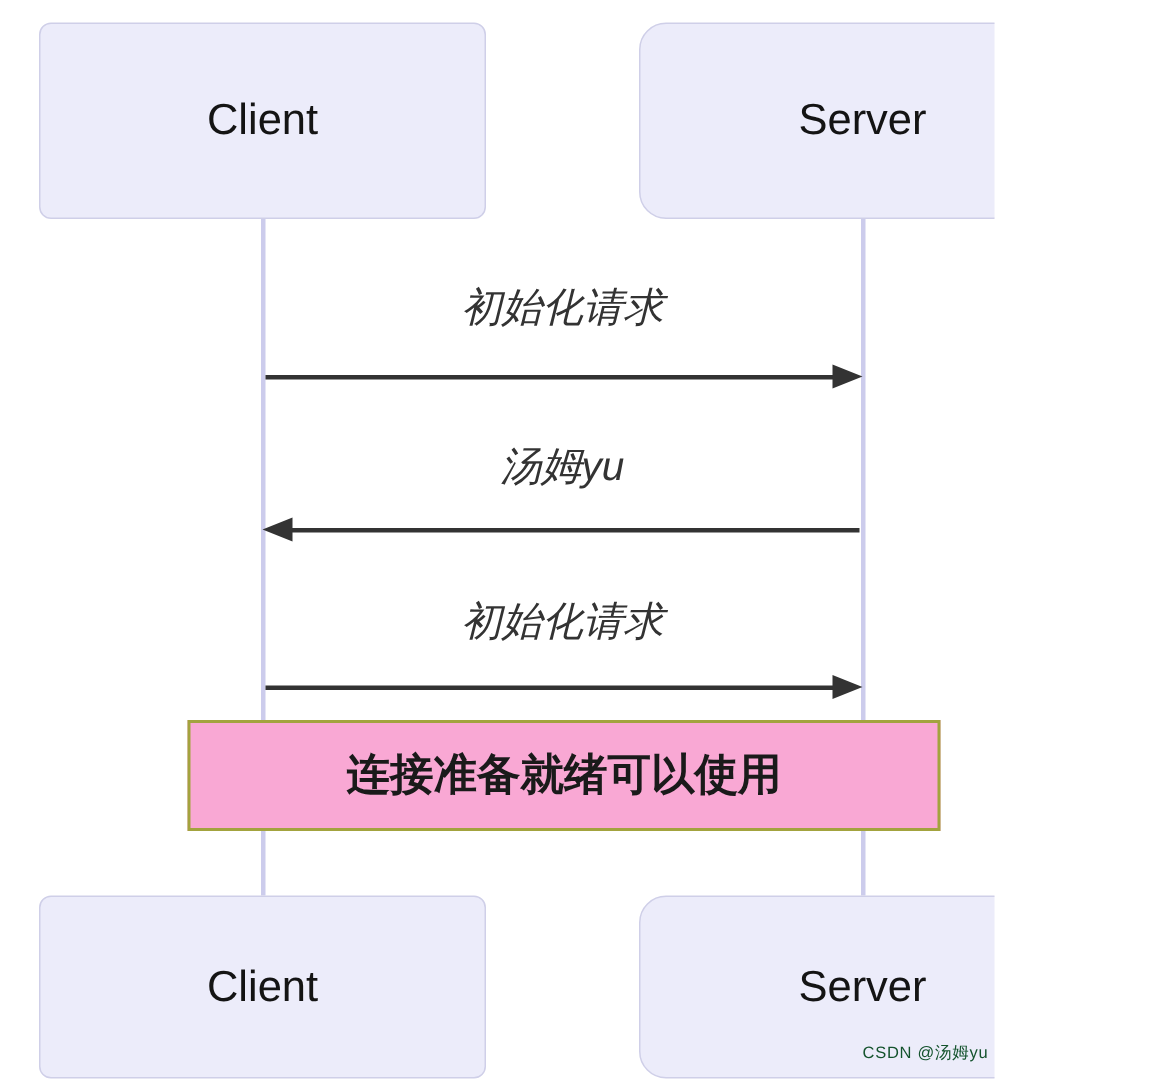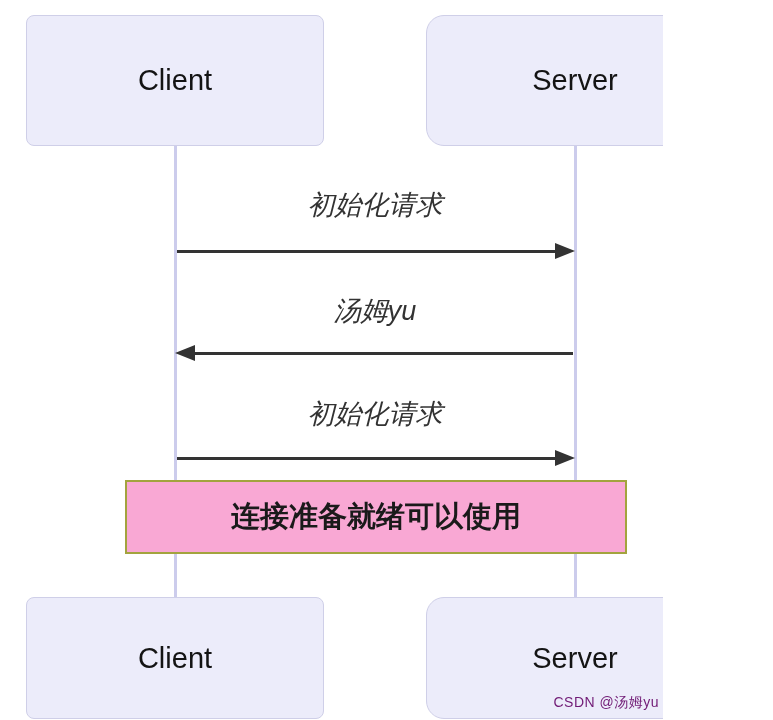--- a/index.html
+++ b/index.html
@@ -105,22 +105,22 @@
     justify-content: center;
     font-size: 29px;
     font-weight: 700;
     color: #1a1a1a;
   }
   
   .watermark {
     position: absolute;
     right: 4px;
     top: 694px;
-    font-size: 14px;
-    color: #701a75;
+    font-size: 11px;
+    color: #14532d;
     letter-spacing: 0.5px;
     white-space: nowrap;
   }
 </style>
 </head>
 <body>
 
 <div class="diagram">
 
   <div class="lifeline client"></div>

